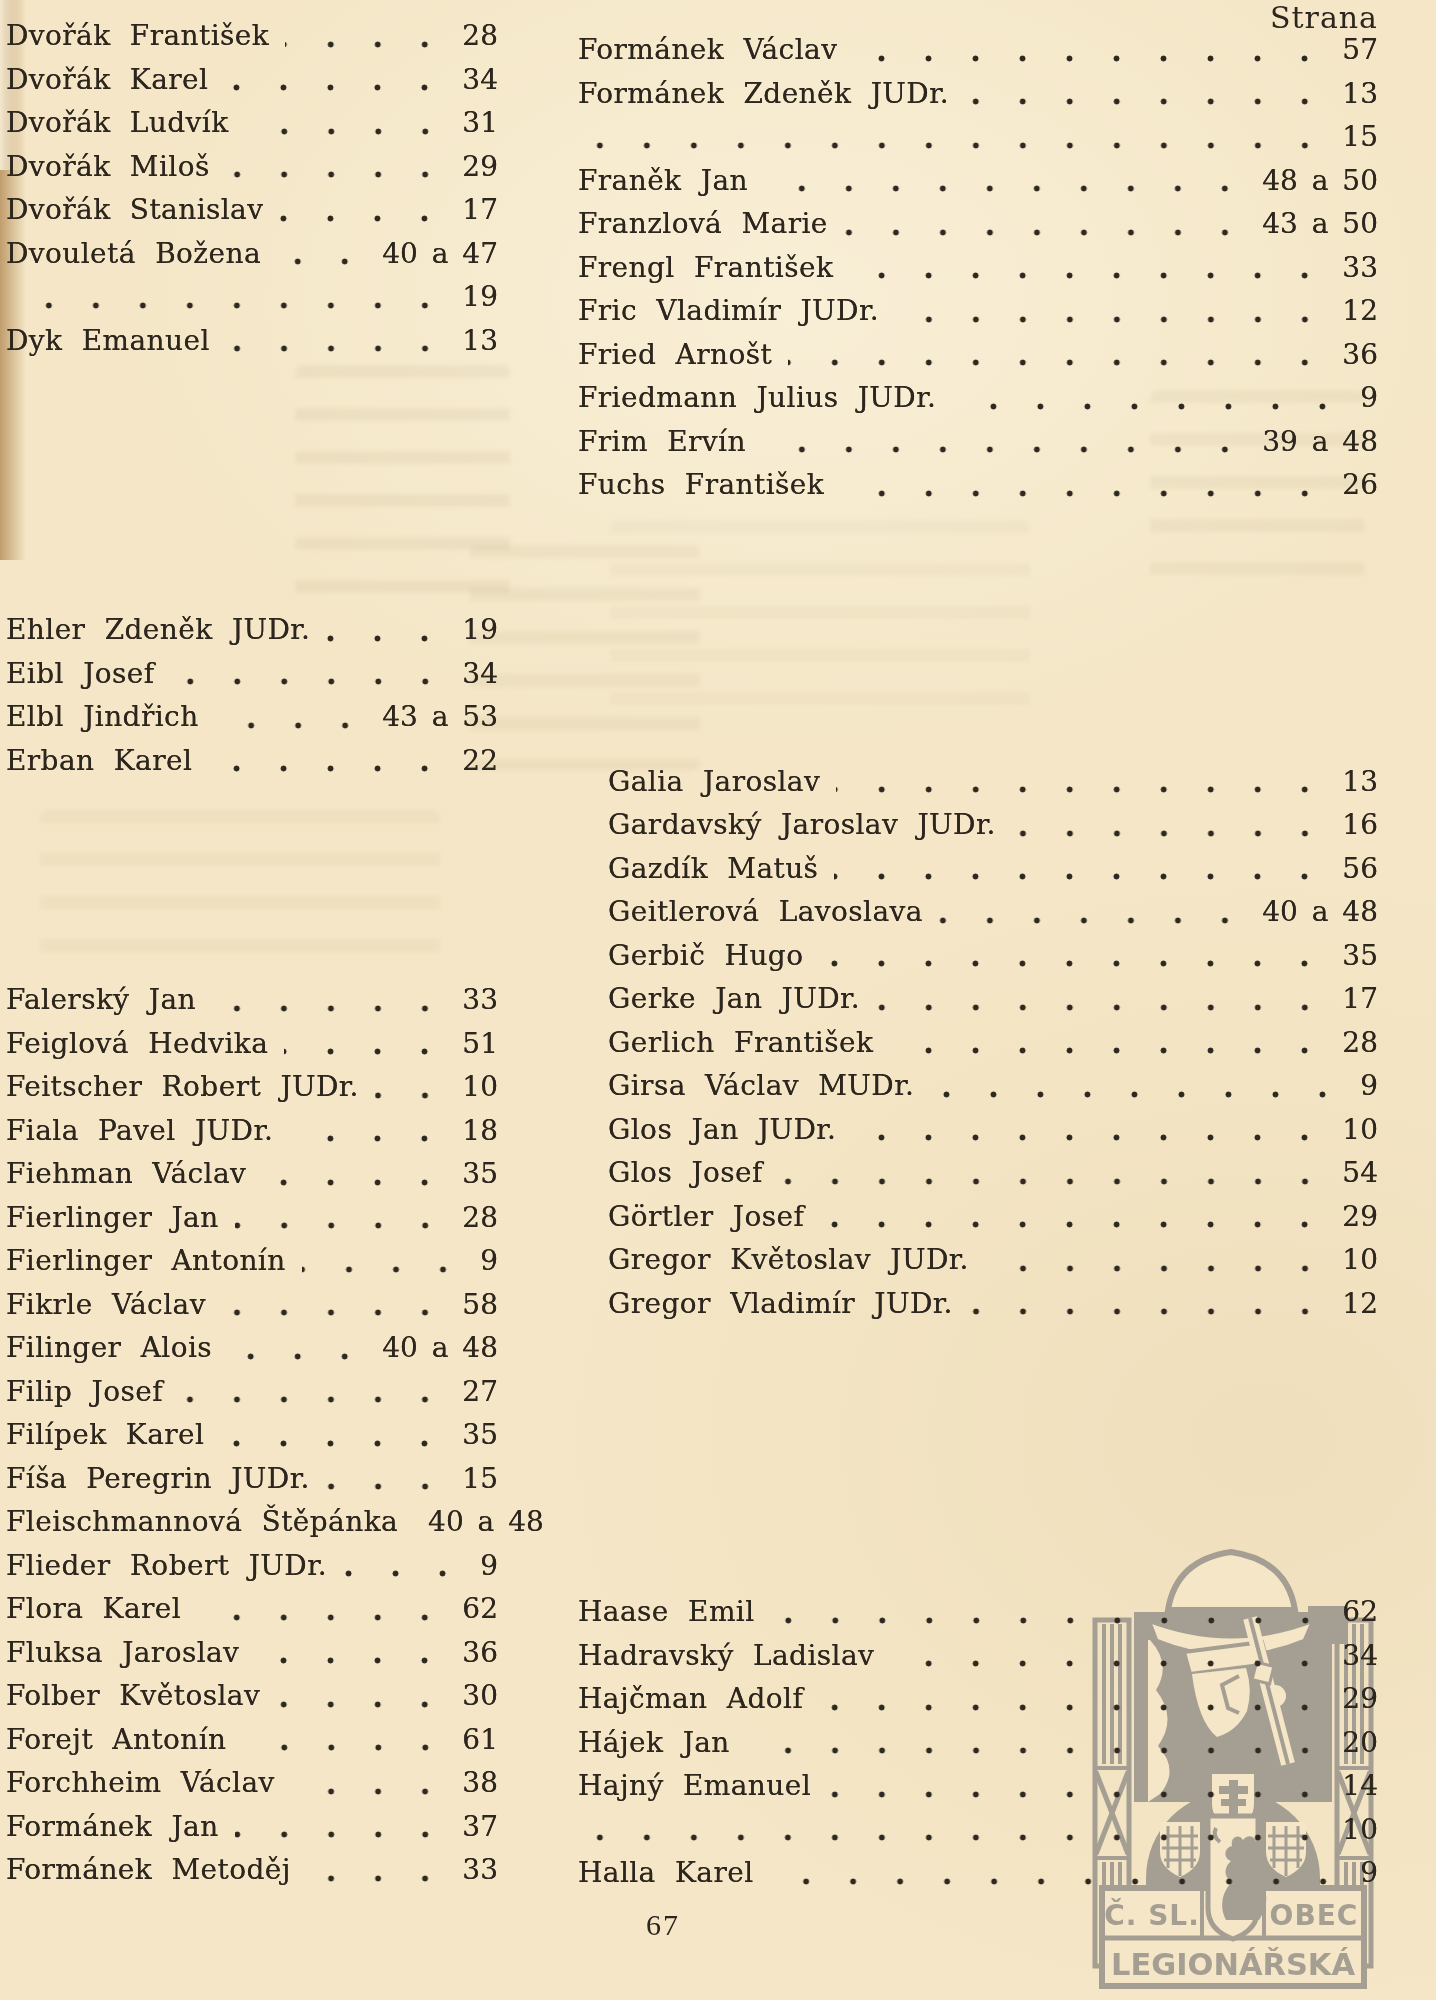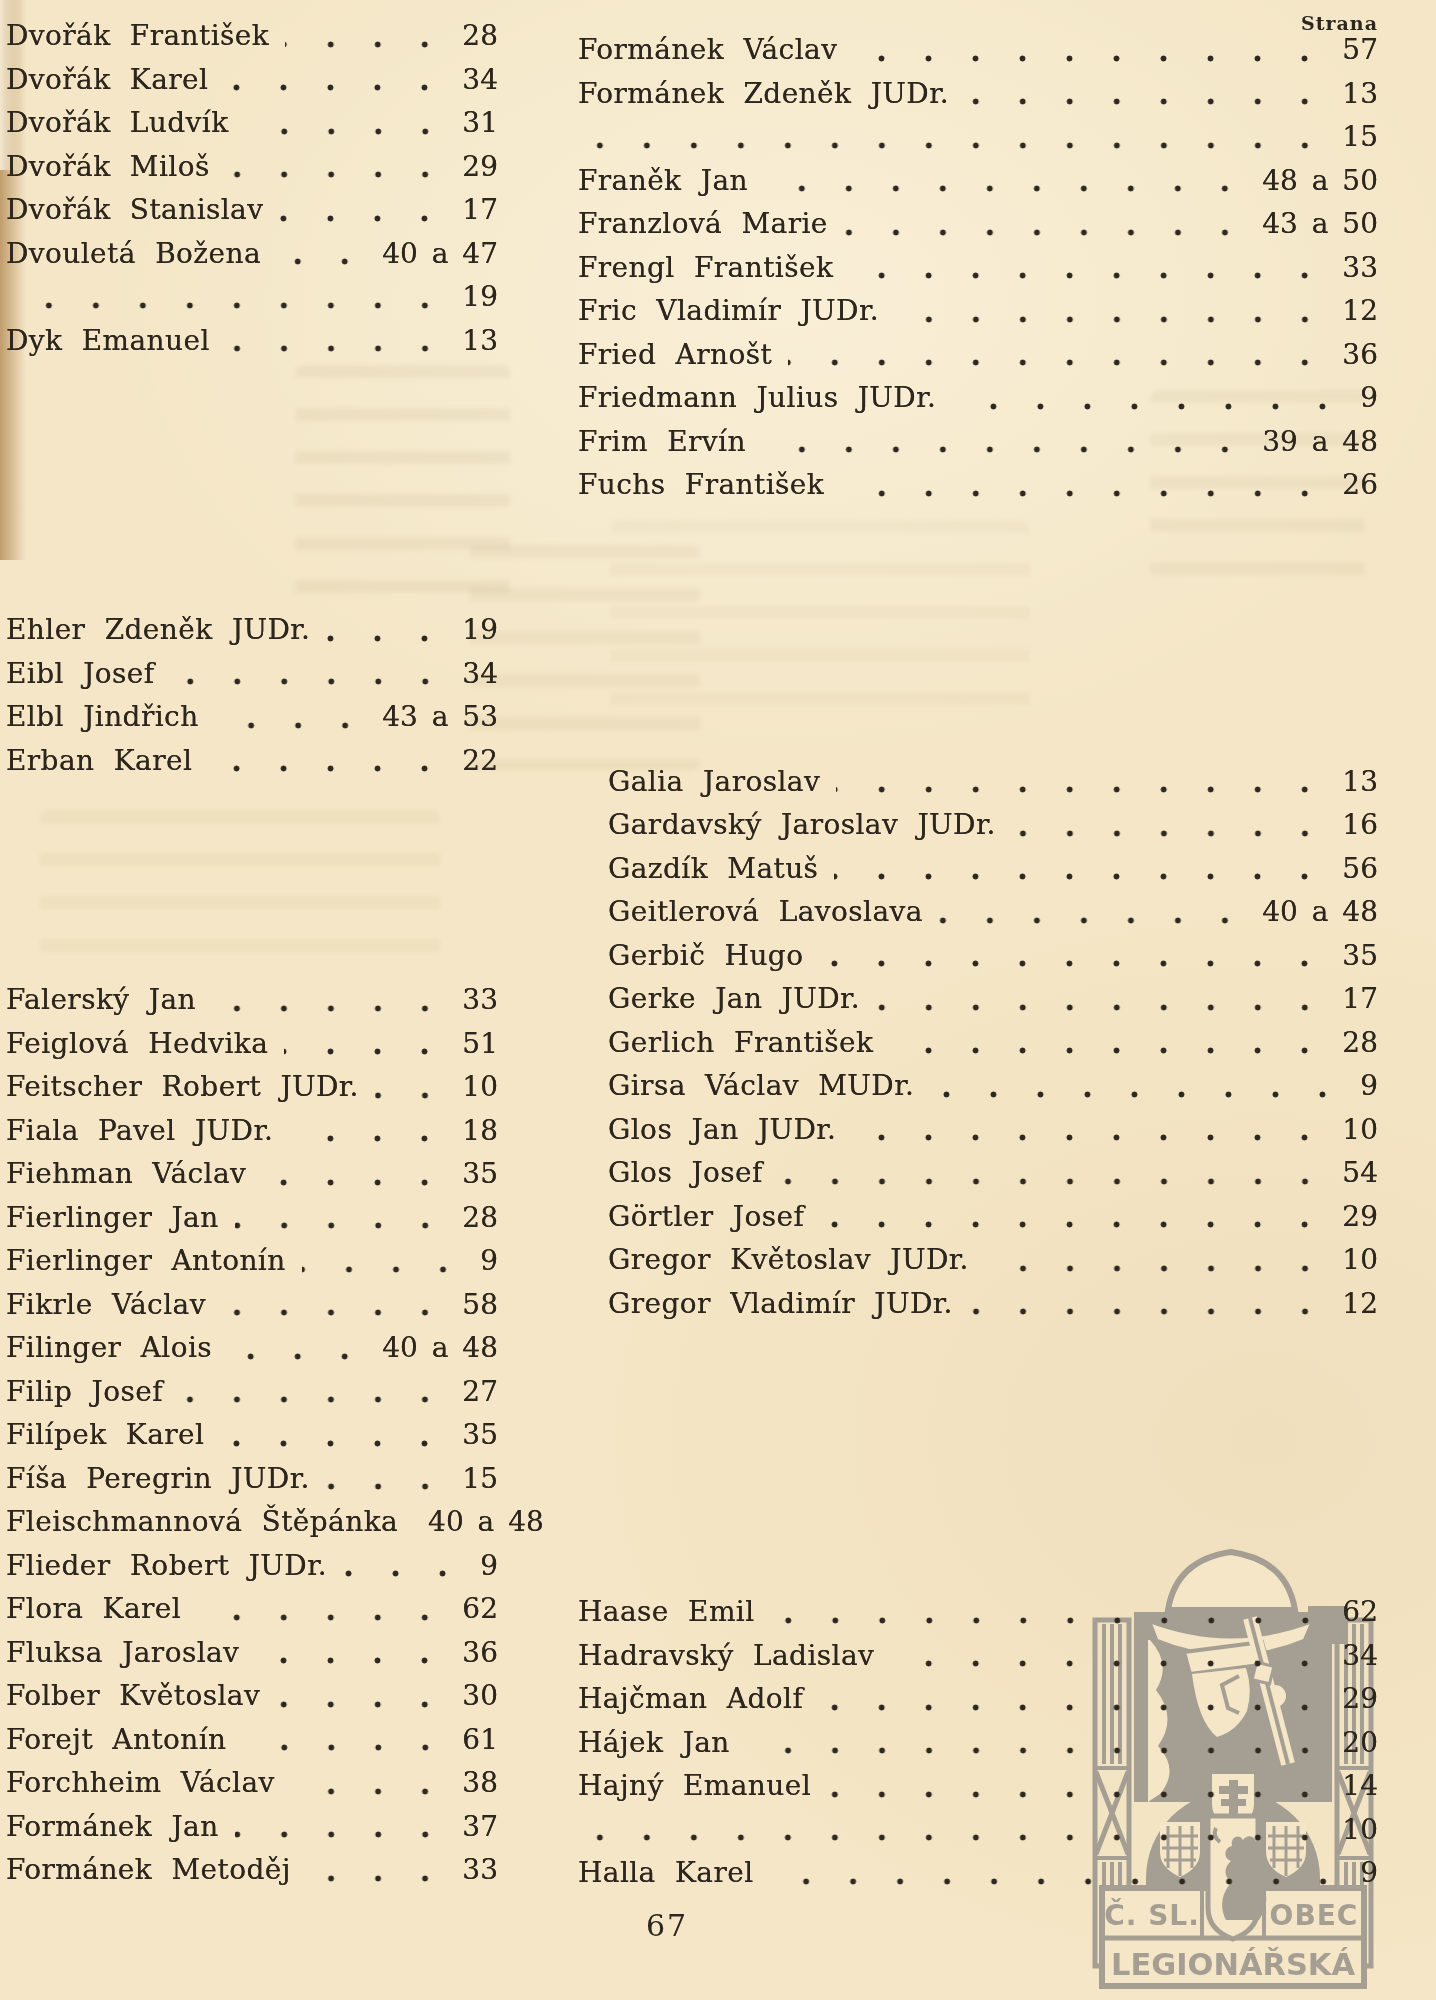--- a/index.html
+++ b/index.html
@@ -26,22 +26,22 @@
       rgba(128,102,58,0.13) 0px, rgba(128,102,58,0.13) 13px,
       rgba(0,0,0,0) 13px, rgba(0,0,0,0) 43px);
   }
   .g1{left:295px;top:365px;width:215px;height:245px;opacity:.55;}
   .g2{left:470px;top:545px;width:230px;height:225px;opacity:.5;}
   .g3{left:1150px;top:390px;width:215px;height:205px;opacity:.45;}
   .g4{left:610px;top:520px;width:420px;height:200px;opacity:.35;}
   .g5{left:40px;top:810px;width:400px;height:150px;opacity:.35;}
 
   .strana{
-    position:absolute;top:12px;right:58px;z-index:2;
-    font-size:19px;letter-spacing:1px;font-weight:bold;
+    position:absolute;top:0px;right:58px;z-index:2;
+    font-size:30px;letter-spacing:1px;
   }
   .col{position:absolute;z-index:2;}
   #col-left{left:6px;top:14px;width:492px;}
   #col-right{left:578px;top:28px;width:800px;}
   #col-left .group:nth-of-type(2){margin-top:246px;}
   #col-left .group:nth-of-type(3){margin-top:196px;}
   #col-right .group:nth-of-type(2){margin-top:253px;margin-left:30px;}
   #col-right .group:nth-of-type(3){margin-top:265px;}
   .row{
     display:flex;align-items:baseline;height:43.5px;line-height:43.5px;
@@ -57,21 +57,21 @@
   }
   .leader{
     flex:1;align-self:flex-end;height:9px;min-width:0;
     margin:0 8px 9px 16px;
     background-image:radial-gradient(circle, #2e2820 2.6px, rgba(0,0,0,0) 3.3px);
     background-size:47px 9px;background-repeat:repeat-x;
     background-position:right center;
   }
   .folio{
     position:absolute;left:646px;top:1908px;z-index:2;
-    font-size:30px;letter-spacing:2px;
+    font-size:30px;letter-spacing:2px;font-family:Liberation Serif, serif;
   }
   .stamp{
     position:absolute;left:1090px;top:1524px;width:286px;height:470px;z-index:1;
   }
   .stamp svg{display:block;width:100%;height:100%;}
 </style>
 </head>
 <body>
 
 <div class="binding-edge"></div>

